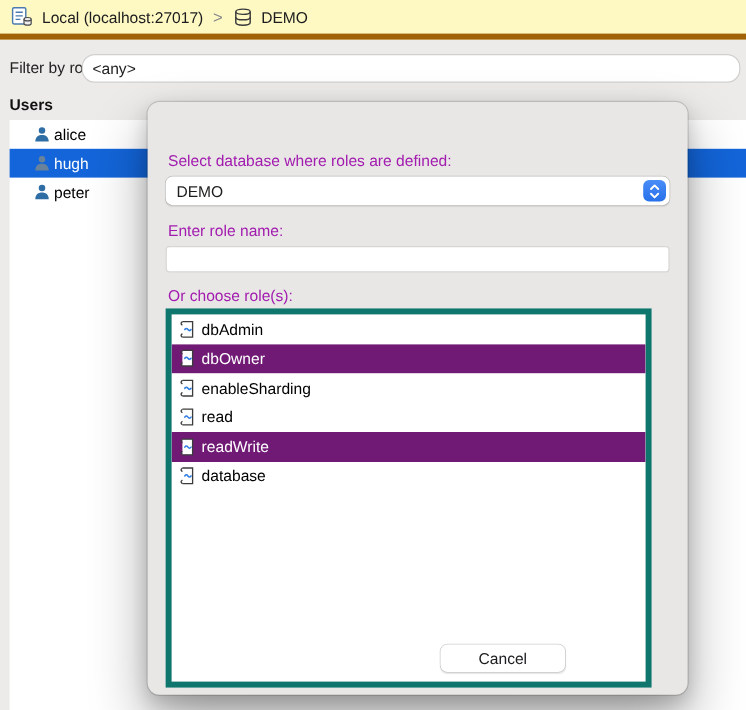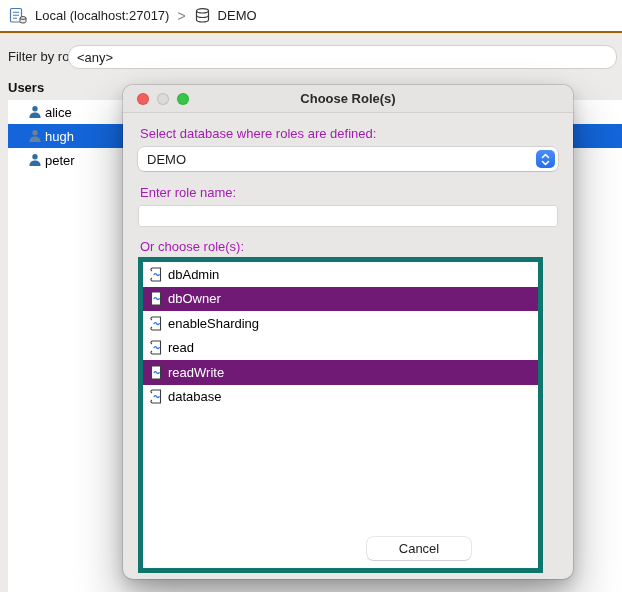--- a/index.html
+++ b/index.html
@@ -5,21 +5,21 @@
   * { box-sizing: border-box; }
   html,body { margin:0; padding:0; }
   body {
     width:622px; height:592px; position:relative; overflow:hidden;
     background:#ECEBEA; font-family:"Liberation Sans", sans-serif;
     font-size:13px; color:#1d1d1f;
   }
   
   .toolbar {
     position:absolute; top:0; left:0; right:0; height:33px;
-    background:#ffffff; border-bottom:2px solid #a16207;
+    background:#fef9c3; border-bottom:5px solid #a16207;
     display:flex; align-items:center; padding-left:9px; gap:7px;
   }
   .crumb { font-weight:500; color:#1c1c1e; }
   .crumb-sep { color:#86868b; font-size:14px; font-weight:400; padding:0 1px; }
   
   .filter-label { position:absolute; left:8px; top:49px; color:#222; }
   .filter-combo {
     position:absolute; left:68px; top:45px; right:5px; height:24px;
     background:#fff; border:1px solid #D2D0CF; border-radius:11px;
     display:flex; align-items:center; padding-left:8px;
@@ -154,28 +154,20 @@
       <svg width="14" height="14" viewBox="0 0 14 14" fill="currentColor">
         <circle cx="7" cy="3.7" r="2.7"></circle>
         <path d="M1.4 13 c0-4 2.6-5.6 5.6-5.6 s5.6 1.6 5.6 5.6 z"></path>
       </svg>
     </span>
     <span>peter</span>
   </div>
 </div>
 
 <div class="dialog">
-  <div class="titlebar">
-    <div class="traffic">
-      <span class="light close"></span>
-      <span class="light minimize"></span>
-      <span class="light zoom"></span>
-    </div>
-    <span class="dlg-title">Choose Role(s)</span>
-  </div>
 
   <div class="dlg-label lbl-db">Select database where roles are defined:</div>
   <div class="select-control">
     <span>DEMO</span>
     <span class="stepper">
       <svg width="9" height="6" viewBox="0 0 9 6">
           <path d="M1.5 4.5 L4.5 1.5 L7.5 4.5" stroke="#fff" stroke-width="1.6" fill="none" stroke-linecap="round" stroke-linejoin="round"></path>
         </svg>
       <svg width="9" height="6" viewBox="0 0 9 6">
           <path d="M1.5 1.5 L4.5 4.5 L7.5 1.5" stroke="#fff" stroke-width="1.6" fill="none" stroke-linecap="round" stroke-linejoin="round"></path>

